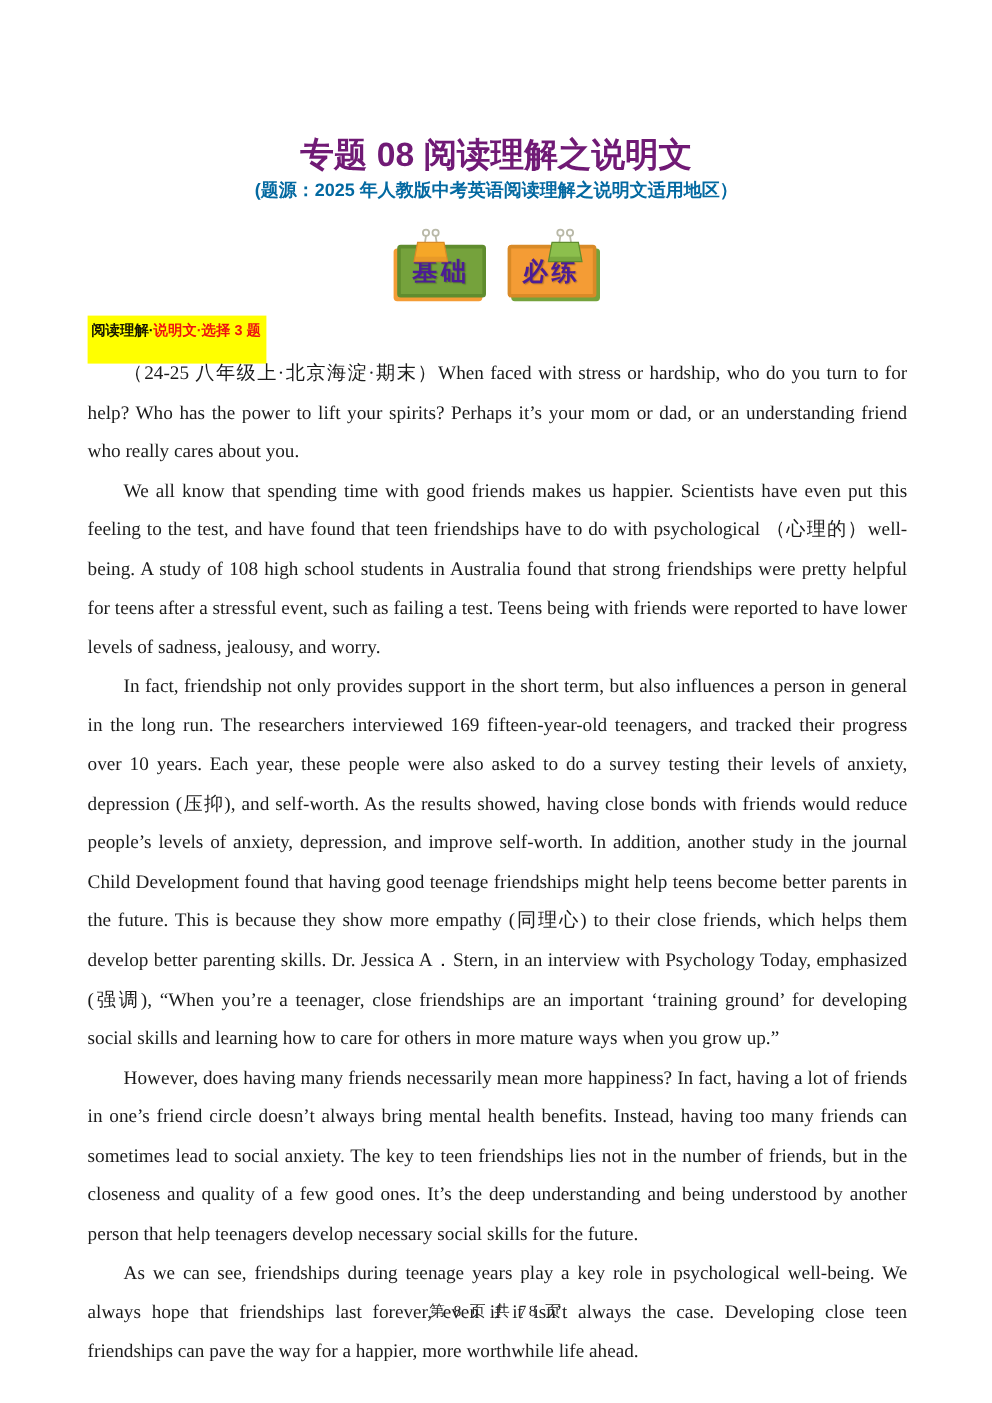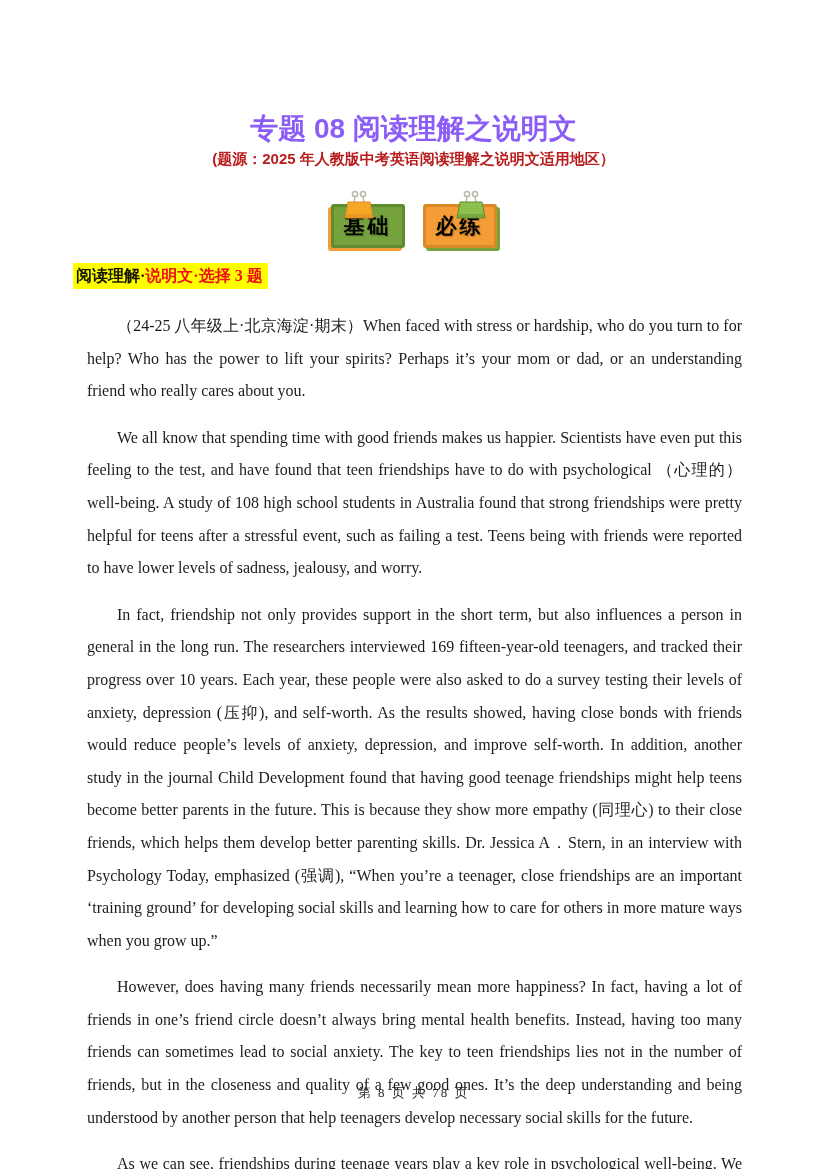--- a/index.html
+++ b/index.html
@@ -17,33 +17,33 @@
   .doc-title {
     position: absolute;
     top: 90px;
     left: 0;
     width: 100%;
     text-align: center;
     font-family: "Liberation Sans", "DejaVu Sans", sans-serif;
     font-weight: 900;
     font-size: 28px;
     line-height: 40px;
-    color: #8b5cf6;
+    color: #701a75;
   }
   .doc-subtitle {
     position: absolute;
     top: 148px;
     left: 0;
     width: 100%;
     text-align: center;
     font-family: "Liberation Sans", "DejaVu Sans", sans-serif;
     font-weight: 700;
     font-size: 15px;
     line-height: 22px;
-    color: #b91c1c;
+    color: #0369a1;
   }
 
   
   .badge-wrap {
     position: absolute;
     top: 204px;
     left: 50%;
     transform: translateX(-50%);
   }
   .badge {
@@ -64,21 +64,21 @@
     border: 3px solid var(--green-dark);
     box-shadow: -3px 3px 0 var(--orange);
   }
   .badge-panel.orange {
     background: var(--orange);
     border: 3px solid var(--orange-dark);
     box-shadow: 3px 3px 0 var(--green);
     margin-left: 18px;
   }
   .badge-label {
-    color: #000000;
+    color: #4c1d95;
     font-family: "Liberation Sans", "DejaVu Sans", sans-serif;
     font-weight: 900;
     font-size: 21px;
     letter-spacing: 3px;
     text-shadow: 1px 1px 1px rgba(0,0,0,0.25);
     white-space: nowrap;
   }
   .clip {
     position: absolute;
     top: -18px;
@@ -93,42 +93,42 @@
   .clip-mouth { opacity: 0.45; }
   .clip-mouth.o { fill: var(--orange-dark); }
   .clip-mouth.g { fill: var(--green-dark); }
 
   
   .section-heading {
     position: absolute;
     top: 263px;
     left: 73px;
     background: var(--highlight-yellow);
-    padding: 2px 5px 3px 3px;
-    font-family: Liberation Serif, serif;
+    padding: 2px 5px 17px 3px;
+    font-family: Liberation Sans, sans-serif;
     font-weight: 900;
-    font-size: 16px;
+    font-size: 12px;
     line-height: 21px;
     white-space: nowrap;
   }
   .heading-black { color: #151500; }
   .heading-red { color: var(--heading-red); }
 
   
   .article {
     position: absolute;
     top: 296px;
     left: 73px;
     width: 683px;
     font-size: 16px;
     line-height: 32.6px;
     text-align: justify;
     color: var(--text);
   }
-  .article p { margin: 14px; text-indent: 30px; }
+  .article p { margin: 0; text-indent: 30px; }
   .article .italic { }
 
   
   .page-footer {
     position: absolute;
     top: 1084px;
     left: 0;
     width: 100%;
     text-align: center;
     font-size: 13px;

